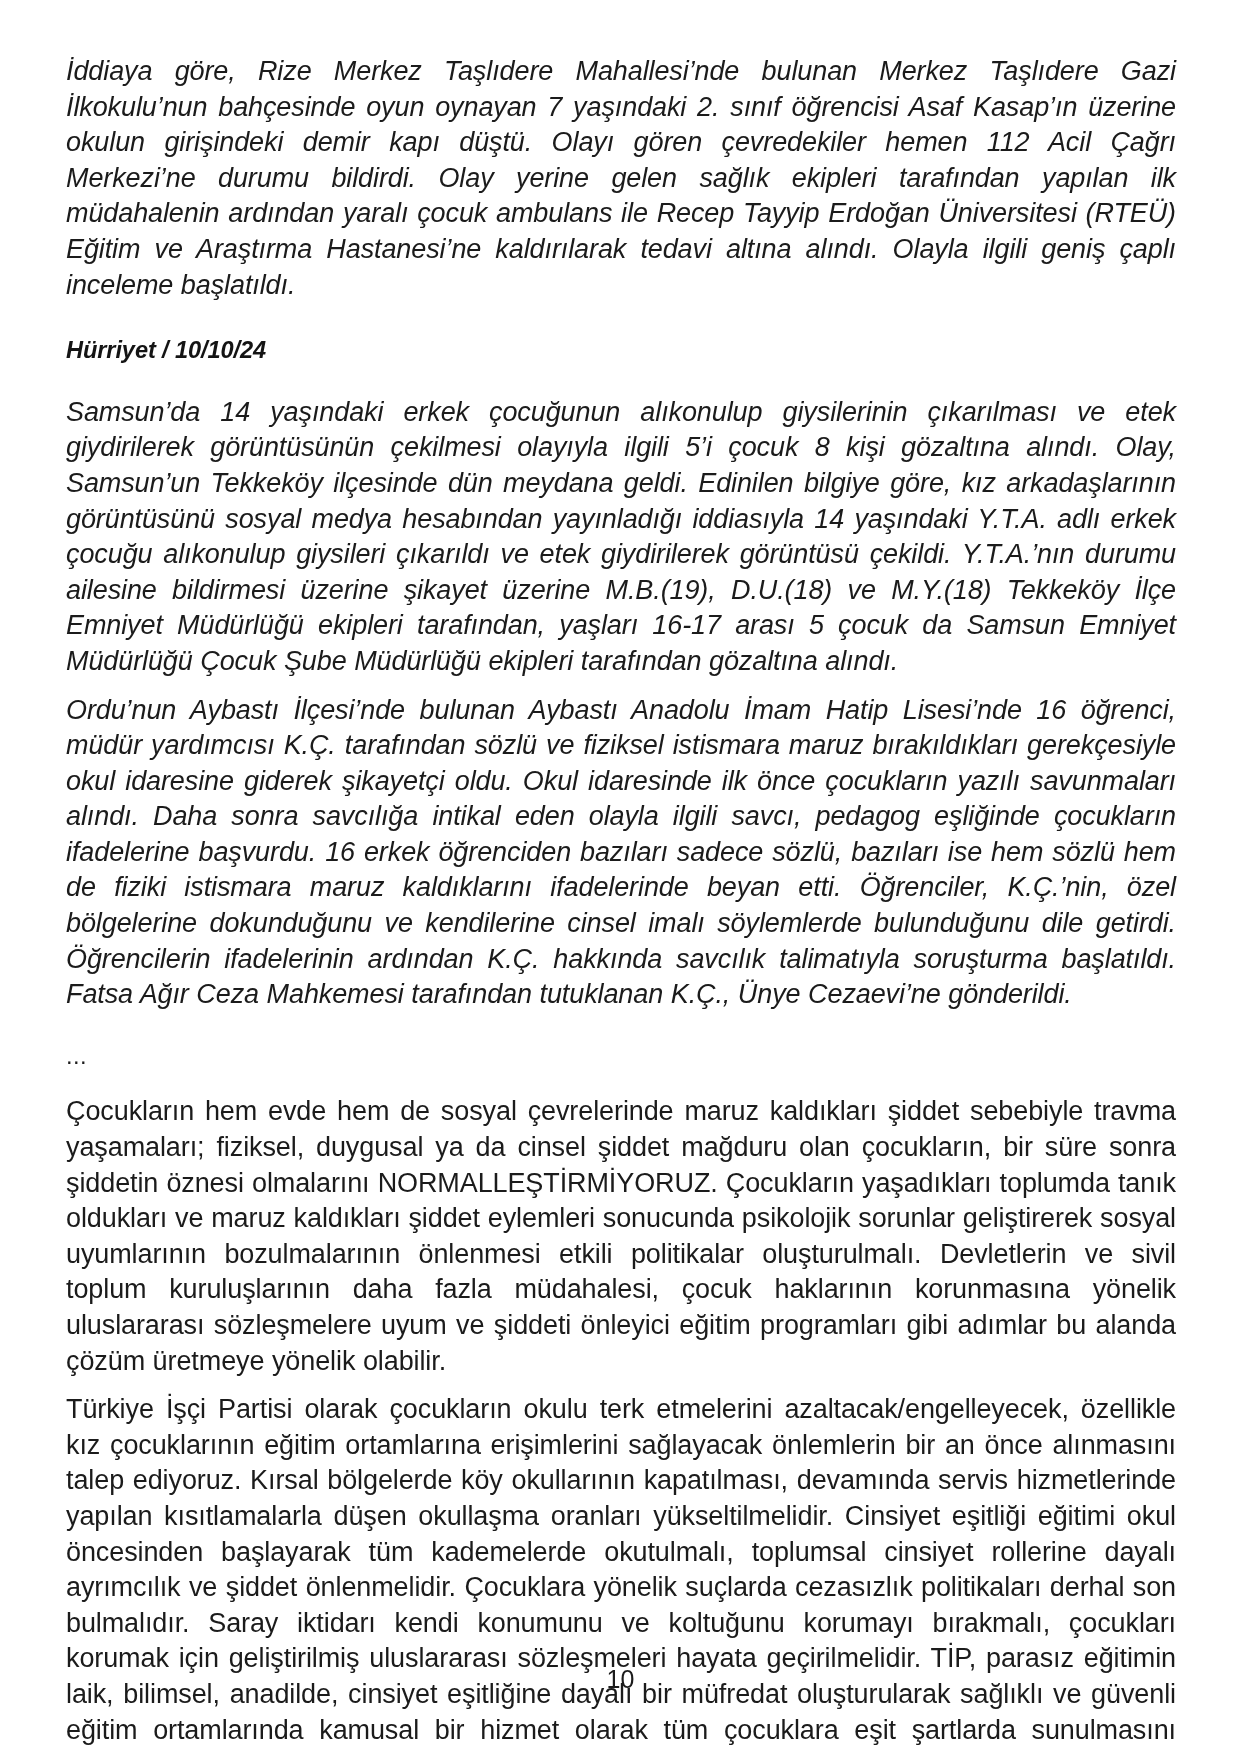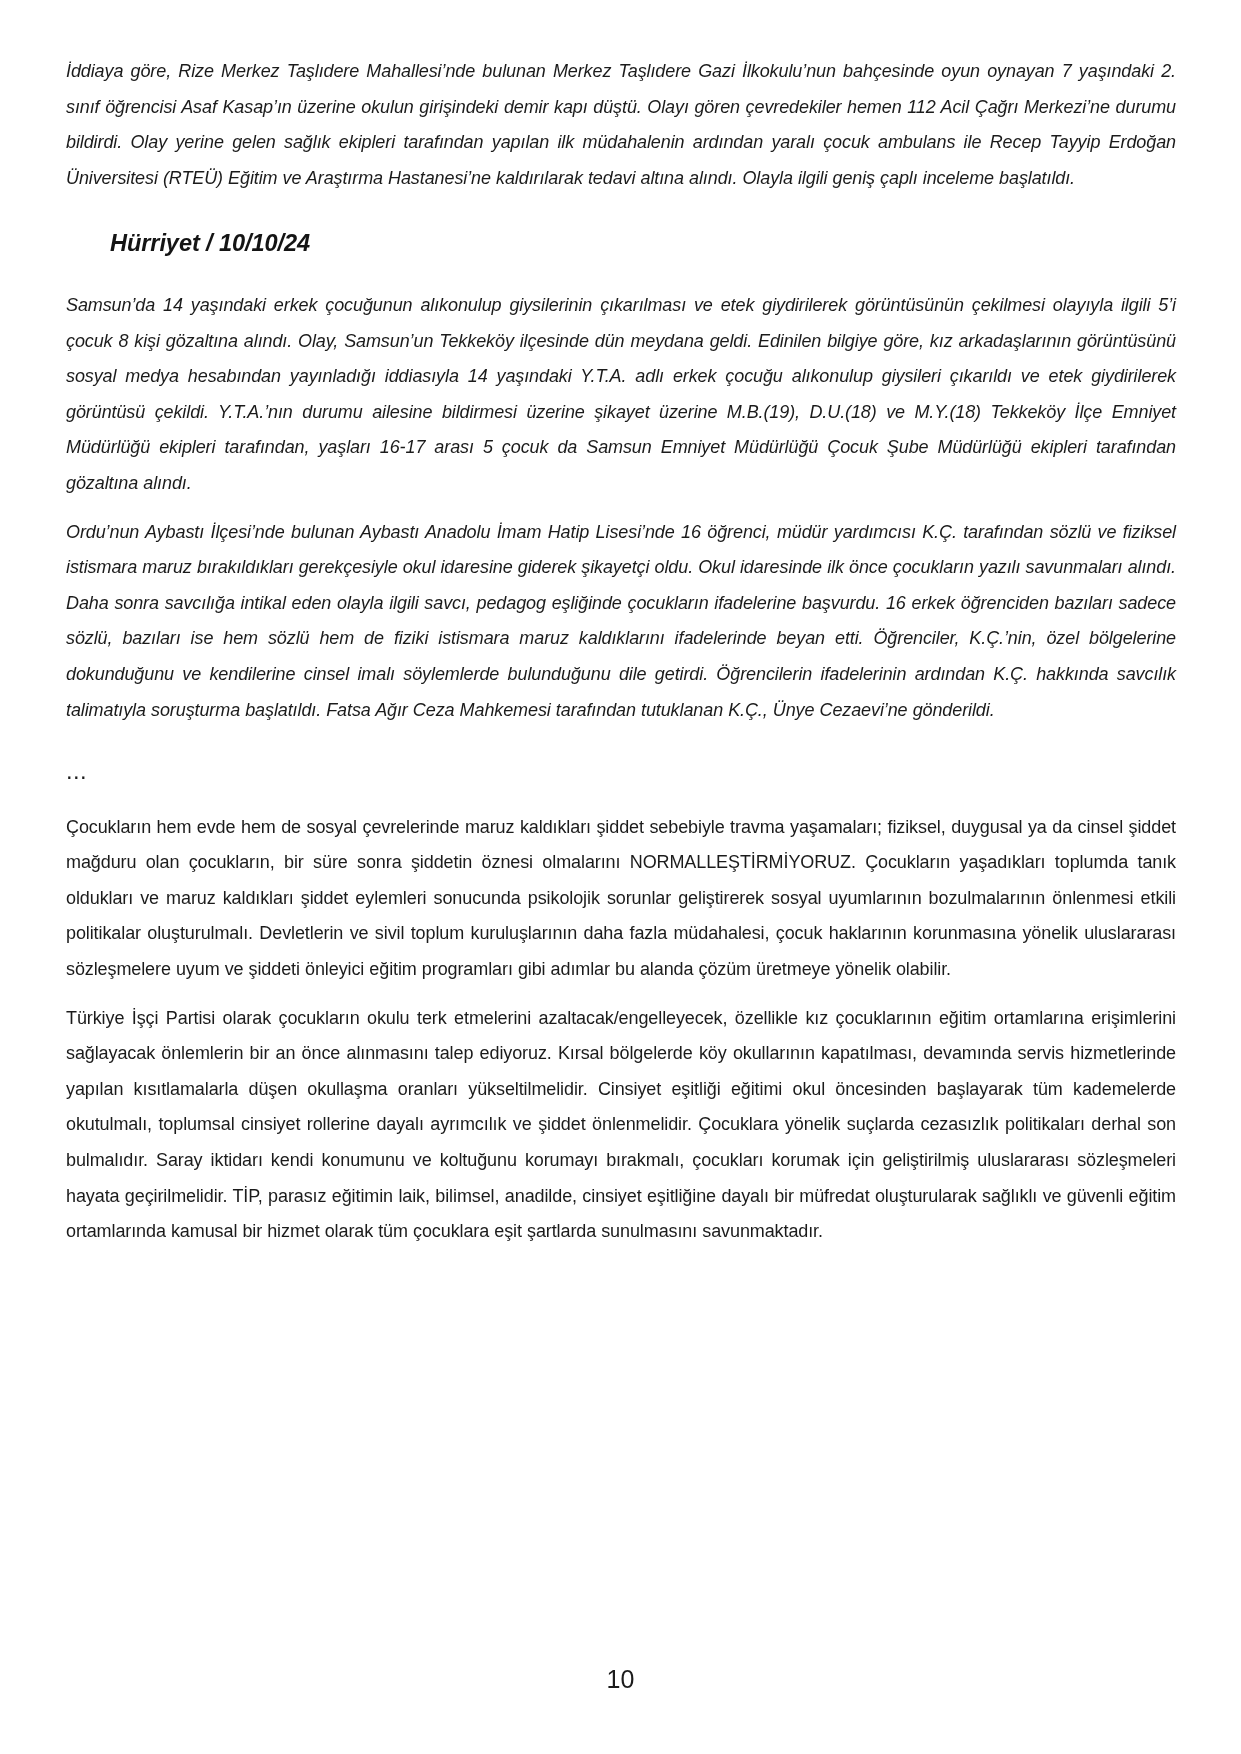--- a/index.html
+++ b/index.html
@@ -24,21 +24,21 @@
   .content {
     position: absolute;
     left: 66px;
     top: 54px;
     width: 1110px;
   }
   p, h2 {
     margin: 0;
   }
   .para {
-    font-size: 18px;
+    font-size: 27px;
     line-height: 35.6px;
     text-align: justify;
     text-justify: inter-word;
     letter-spacing: -0.1px;
     word-spacing: 0.2px;
     color: #1b1b1b;
     hyphens: manual;
   }
   .para.italic {
     font-style: italic;
@@ -52,21 +52,20 @@
   .source-heading {
     font-size: 23.6px;
     line-height: 35.6px;
     font-style: italic;
     font-weight: bold;
     letter-spacing: -0.1px;
     color: #141414;
     margin-top: 30px;
     margin-bottom: 26px;
     text-align: left;
-    margin-left: 44px;
   }
   .para + .source-heading {
     margin-top: 30px;
   }
   .ellipsis-break {
     font-size: 23.6px;
     line-height: 35.6px;
     font-style: normal;
     color: #1b1b1b;
     margin-top: 26px;

